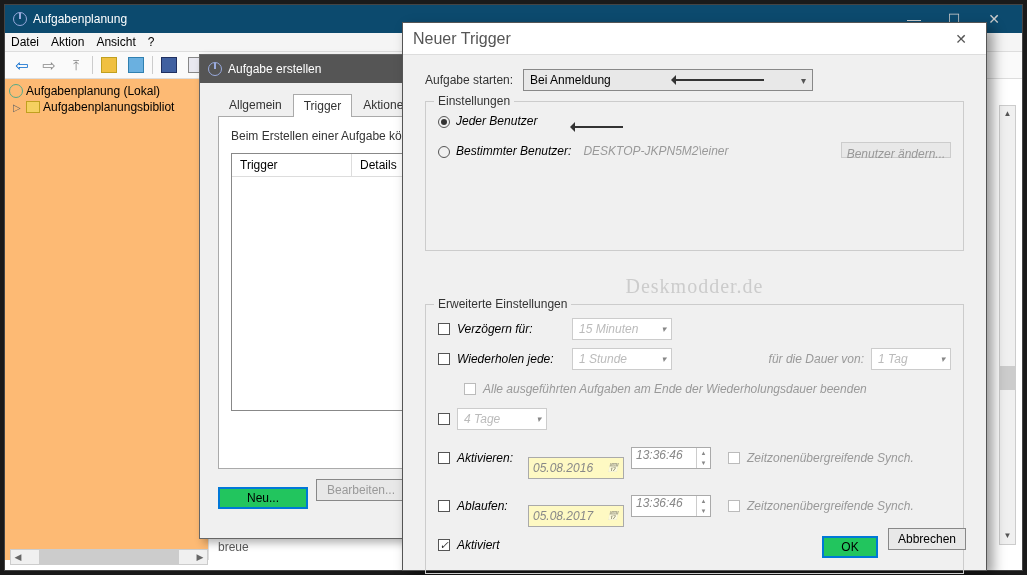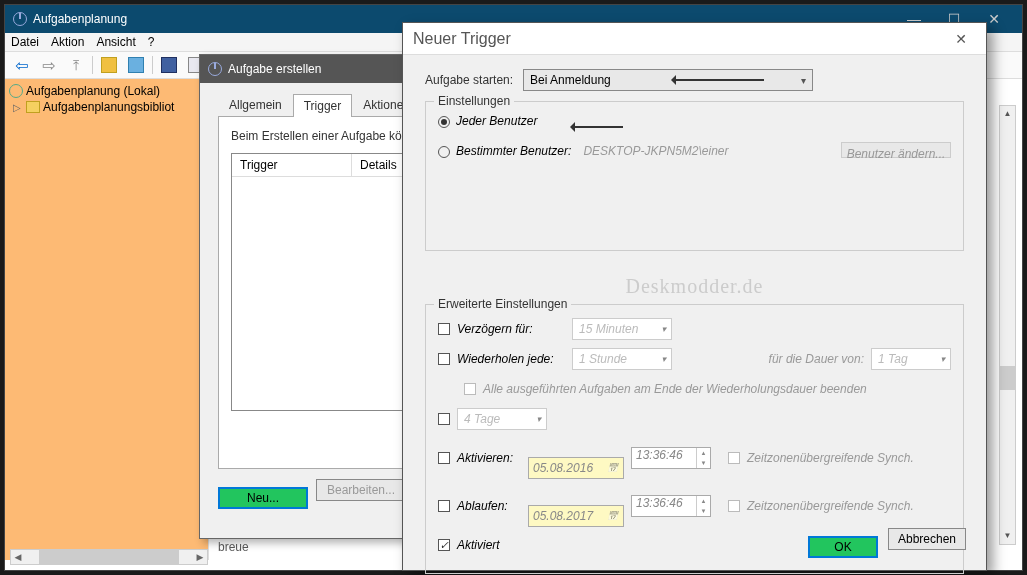--- a/index.html
+++ b/index.html
@@ -280,16 +280,16 @@
         <span class="lbl-dis">Zeitzonenübergreifende Synch.</span>
       </div>
 
       <div class="chk-row">
         <div class="chk sel"></div>
         <span>Aktiviert</span>
       </div>
     </div>
   </div>
   <div class="dlg-trigger-footer">
-    <div class="winbtn primary" style="width:70px">OK</div>
+    <div class="winbtn primary" style="width:56px">OK</div>
     <div class="winbtn" style="width:78px">Abbrechen</div>
   </div>
 </div>
 
 </body></html>

